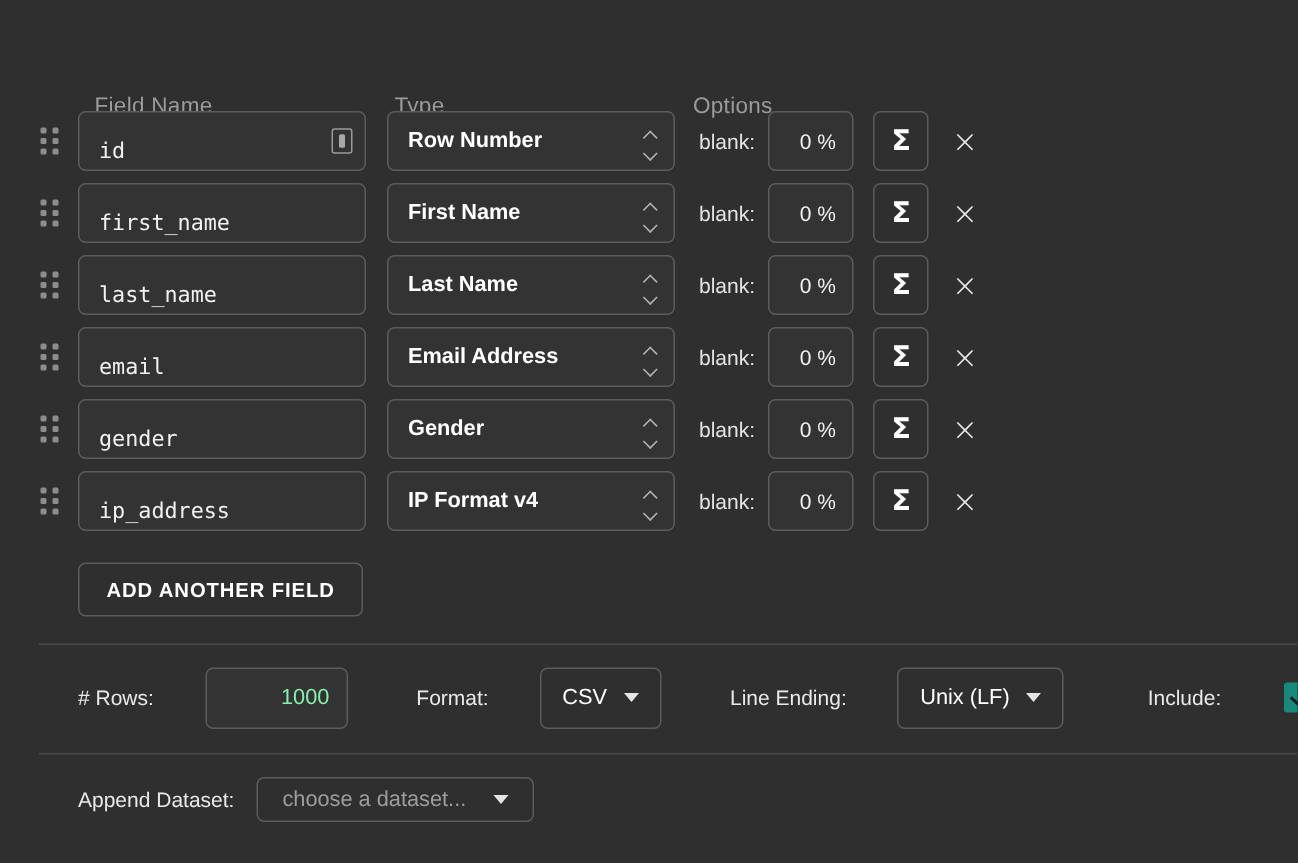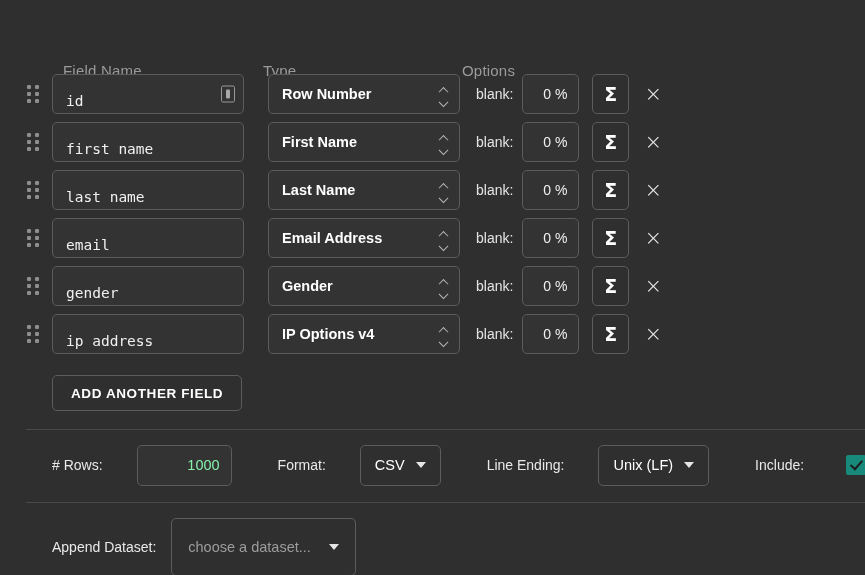--- a/index.html
+++ b/index.html
@@ -71,21 +71,21 @@
     border: 1px solid #9a9a9a;
     border-radius: 2px;
     display: flex; align-items: center; justify-content: center;
   }
   .id-badge b {
     display: block; width: 4px; height: 9px;
     background: #a8a8a8; border-radius: 1px;
   }
 
   
-  .type-wrap { position: relative; margin-left: 24px; }
+  .type-wrap { position: relative; margin-left: 14px; }
   .type-box {
     width: 192px; height: 40px;
     background: #333333;
     border: 1px solid #5c5c5c;
     border-radius: 5px;
     color: #ffffff;
     font-size: 14.5px;
     font-weight: bold;
     padding: 0 30px 0 13px;
     display: flex; align-items: center;
@@ -239,21 +239,21 @@
     border-bottom: 2.3px solid #1d1d1d;
     transform: rotate(42deg) translate(-1px, -1px);
   }
   .cb-label { margin-left: 10px; font-size: 18px; color: #3b82f6; white-space: nowrap; }
 
   
   .append-bar {
     position: absolute; top: 518px; left: 52px;
     display: flex; align-items: center;
   }
-  .dd.placeholder-dd { margin-left: 15px; padding: 0 16px; height: 58px; min-width: 162px; gap: 18px; }
+  .dd.placeholder-dd { margin-left: 15px; padding: 0 16px; height: 30px; min-width: 162px; gap: 18px; }
   .dd .ph-text { color: #9d9d9d; }
 </style>
 </head>
 <body>
 
 <div class="page">
 
   <div class="col-headers">
     <div class="col-head ch-field">Field Name</div>
     <div class="col-head ch-type">Type</div>
@@ -388,21 +388,21 @@
           <i></i>
           <i></i>
           <i></i>
           <i></i>
           <i></i>
           <i></i>
         </div>
         <div class="fname-wrap"><input class="fname-input" type="text" value="ip_address" style=""></div>
         <div class="type-wrap">
           <div class="type-box">
-            <span>IP Options v4</span>
+            <span>IP Format v4</span>
           </div>
           <span class="spinner">
             <span class="up"></span>
             <span class="down"></span>
           </span>
         </div>
         <span class="blank-label">blank:</span>
         <input class="blank-input" type="text" value="0 %" style="">
         <button class="sigma-btn">Σ</button>
         <button class="del-btn">×</button>
@@ -423,21 +423,21 @@
       <span>CSV</span>
       <span class="caret"></span>
     </div>
 
     <span class="opt-label" style="margin-left:22px;">Line Ending:</span>
     <div class="dd">
       <span>Unix (LF)</span>
       <span class="caret"></span>
     </div>
 
-    <span class="opt-label" style="margin-left:22px;">Include:</span>
+    <span class="opt-label" style="margin-left:32px;">Include:</span>
 
     <label class="cb-group">
       <span class="cb on"></span>
       <span class="cb-label">header</span>
     </label>
 
     <label class="cb-group">
       <span class="cb off"></span>
       <span class="cb-label">BOM</span>
     </label>

